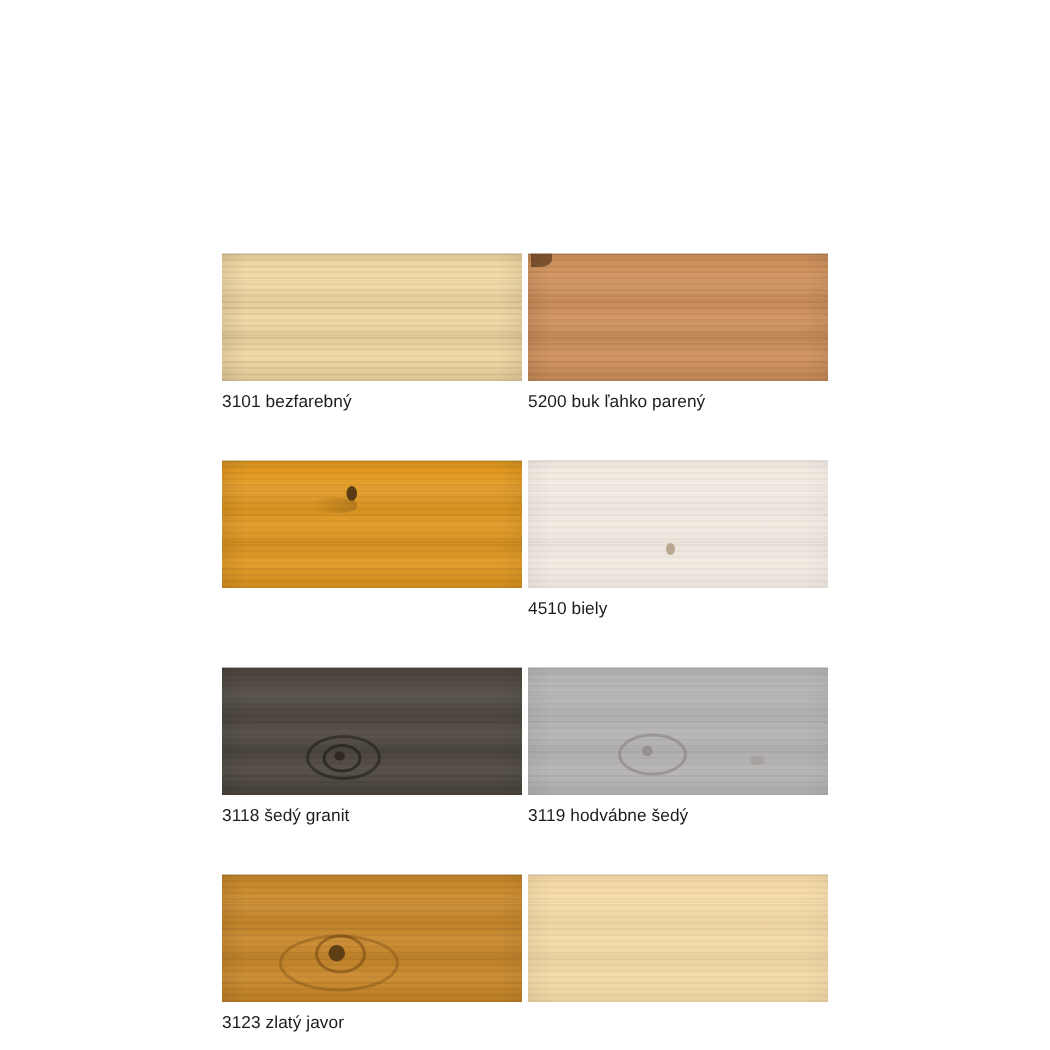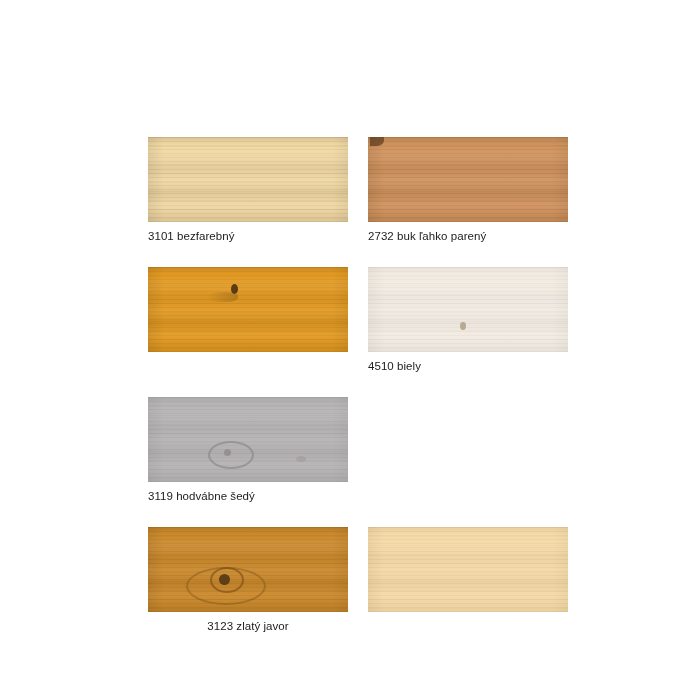--- a/index.html
+++ b/index.html
@@ -18,24 +18,25 @@
 
   #swatch-board {
     position: absolute;
     left: 148px;
     top: 137px;
     width: 405px;
   }
 
   .swatch-row {
     display: flex;
-    gap: 20px;
+    gap: 4px;
     margin-bottom: 24px;
-  }
-  .swatch-row:last-child { margin-bottom: 0; text-align: center; }
+    margin-top: 32px;
+  }
+  .swatch-row:last-child { margin-bottom: 0; }
 
   .swatch-cell {
     width: 200px;
   }
 
   .swatch-chip {
     position: relative;
     width: 200px;
     height: 85px;
     overflow: hidden;
@@ -142,21 +143,21 @@
     </div>
 
     <div class="swatch-cell">
       <div class="swatch-chip">
         <div class="chip-base" style="background:#d1935d;"></div>
         <div class="chip-bands"></div>
         <div class="chip-grain"></div>
         <div class="chip-knot" style="left:2px; top:0px; width:14px; height:9px; background:#6a4424; border-radius:0 0 60% 0; opacity:0.8;"></div>
         <div class="chip-vignette"></div>
       </div>
-      <div class="swatch-label">2732 buk ľahko parený</div>
+      <div class="swatch-label">5200 buk ľahko parený</div>
     </div>
   </div>
 
   <div class="swatch-row">
     <div class="swatch-cell">
       <div class="swatch-chip">
         <div class="chip-base" style="background:#e39a22;"></div>
         <div class="chip-bands"></div>
         <div class="chip-grain" style="opacity:0.75;"></div>
         <div class="chip-knot" style="left:83px; top:17px; width:7px; height:10px; background:#4a3113; opacity:0.9;"></div>
@@ -171,20 +172,32 @@
         <div class="chip-bands" style="opacity:0.45;"></div>
         <div class="chip-grain" style="opacity:0.45;"></div>
         <div class="chip-knot" style="left:92px; top:55px; width:6px; height:8px; background:#a89478; opacity:0.75;"></div>
         <div class="chip-vignette" style="opacity:0.5;"></div>
       </div>
       <div class="swatch-label">4510 biely</div>
     </div>
   </div>
 
   <div class="swatch-row">
+    <div class="swatch-cell">
+      <div class="swatch-chip">
+        <div class="chip-base" style="background:#504a42;"></div>
+        <div class="chip-bands"></div>
+        <div class="chip-grain" style="opacity:1;"></div>
+        <div class="chip-knot-ring" style="left:56px; top:45px; width:46px; height:26px; border-width:2px; border-color:rgba(30,26,20,0.55);"></div>
+        <div class="chip-knot-ring" style="left:67px; top:51px; width:22px; height:15px; border-width:2px; border-color:rgba(25,22,16,0.6);"></div>
+        <div class="chip-knot" style="left:75px; top:56px; width:7px; height:6px; background:#2a251d;"></div>
+        <div class="chip-vignette"></div>
+      </div>
+      <div class="swatch-label">3118 šedý granit</div>
+    </div>
 
     <div class="swatch-cell">
       <div class="swatch-chip">
         <div class="chip-base" style="background:#b7b5b5;"></div>
         <div class="chip-bands" style="opacity:0.6;"></div>
         <div class="chip-grain" style="opacity:0.55;"></div>
         <div class="chip-knot-ring" style="left:60px; top:44px; width:42px; height:24px; border-width:2px; border-color:rgba(120,115,112,0.45);"></div>
         <div class="chip-knot" style="left:76px; top:52px; width:7px; height:7px; background:#8c8582; opacity:0.7;"></div>
         <div class="chip-knot" style="left:148px; top:59px; width:10px; height:6px; background:#9e9794; opacity:0.55;"></div>
         <div class="chip-vignette" style="opacity:0.6;"></div>

